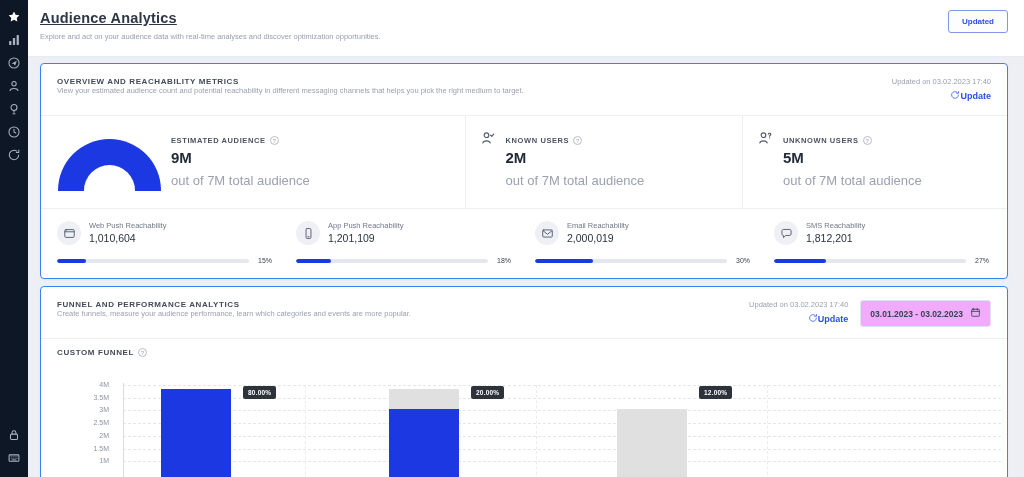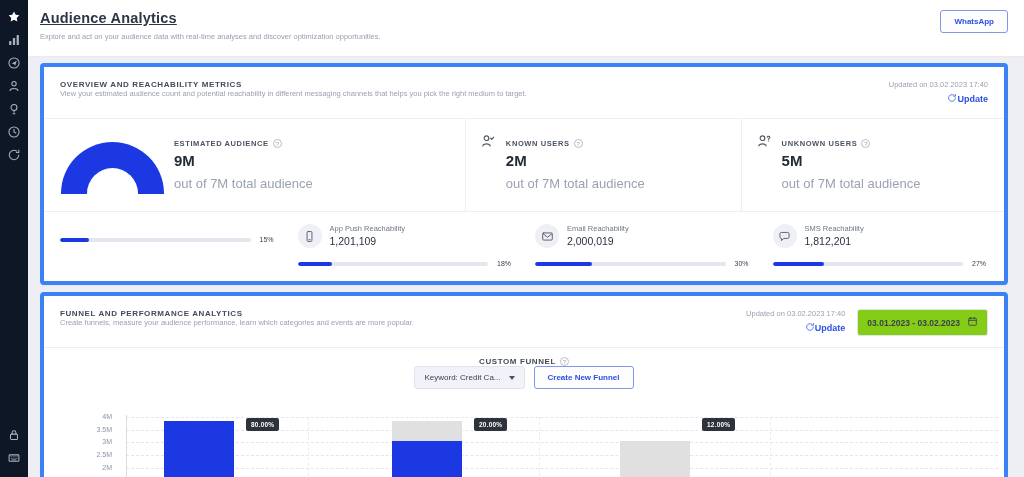--- a/index.html
+++ b/index.html
@@ -15,21 +15,21 @@
   .side-icon.active { color:#ffffff; }
 
   
   .topbar { position:absolute; left:28px; top:0; width:996px; height:57px; background:#fff; border-bottom:1px solid #e7eaf0; display:flex; justify-content:space-between; align-items:flex-start; padding:10px 16px 0 12px; z-index:2; }
   .topbar h1 { font-size:14.5px; font-weight:700; color:#2d3646; letter-spacing:.2px;text-decoration:underline; }
   .topbar p { font-size:7.5px; color:#98a0b0; margin-top:6px; }
   .btn-outline { background:#fdfdfe; border:1px solid #8296ea; color:#2b50e2; border-radius:3px; padding:6px 13px; font-size:8px; font-weight:600; font-family:inherit; cursor:pointer; }
 
   
   .content { position:absolute; left:28px; top:57px; width:996px; height:420px; background:#edeff4; padding:6px 16px 0 12px; overflow:hidden; }
-  .card { background:#fff; border:4px solid #3b82f6; border-radius:4px; box-shadow:0 1px 2px rgba(20,30,60,.04); }
+  .card { background:#fff; border:1px solid #3b82f6; border-radius:4px; box-shadow:0 1px 2px rgba(20,30,60,.04); }
   .card-head { display:flex; justify-content:space-between; align-items:flex-start; padding:13px 16px 11px; border-bottom:1px solid #edeff3; }
   .card-mini-title { font-size:8px; font-weight:700; letter-spacing:.6px; color:#424b5a; }
   .card-sub { font-size:7.5px; color:#9aa1b0; }
   .updated { text-align:right; }
   .updated-on { font-size:7.5px; color:#9aa1b0; }
   .update-link { display:inline-flex; align-items:center; gap:0; color:#2b50e2; font-size:9px; font-weight:600; margin-top:4px; cursor:pointer; }
   .update-link svg { width:10px; height:10px; }
   .info { display:inline-flex; align-items:center; justify-content:center; width:9px; height:9px; border:1px solid #b7bdc9; border-radius:50%; font-size:6px; color:#9aa1b0; margin-left:4px; cursor:pointer; flex:0 0 auto; }
 
   
@@ -58,23 +58,23 @@
   .reach-label { font-size:7.5px; color:#6f7787; }
   .reach-value { font-size:10.5px; color:#2a3240; margin-top:2px; }
   .reach-bar-row { display:flex; align-items:center; gap:8px; margin-top:12px; }
   .track { flex:1; height:4px; border-radius:2px; background:#e4e7ef; overflow:hidden; }
   .fill { height:100%; border-radius:2px; background:#1b38e2; }
   .pct { font-size:7px; color:#39424f; min-width:15px; text-align:right; }
 
   
   .funnel-card { margin-top:7px; height:240px; position:relative; }
   .funnel-head-right { display:flex; align-items:flex-start; gap:12px; }
-  .datebox { display:flex; align-items:center; gap:7px; background:#84cc16; border:1px solid #dfe3ec; border-radius:3px; padding:6px 9px; font-size:8.5px; font-weight:700; color:#39424f; cursor:pointer; }
+  .datebox { display:flex; align-items:center; gap:7px; background:#f0abfc; border:1px solid #dfe3ec; border-radius:3px; padding:6px 9px; font-size:8.5px; font-weight:700; color:#39424f; cursor:pointer; }
   .datebox svg { width:11px; height:11px; }
-  .subhead { display:flex; justify-content:space-between; align-items:center; padding:9px 16px 7px;flex-direction:column; }
+  .subhead { display:flex; justify-content:space-between; align-items:center; padding:9px 16px 7px; }
   .subhead-actions { display:flex; align-items:center; gap:9px; }
   .dropdown { display:flex; align-items:center; gap:8px; background:#f2f3f8; border:1px solid #e0e3ec; border-radius:3px; padding:6px 9px; font-size:8px; color:#39424f; font-family:inherit; cursor:pointer; }
   .caret { width:0; height:0; border-left:3px solid transparent; border-right:3px solid transparent; border-top:4px solid #4a5363; }
 
   
   .chart { position:relative; height:140px; margin-top:6px; }
   .tick { position:absolute; left:0; width:68px; text-align:right; font-size:7px; color:#8b93a3; }
   .gridline { position:absolute; left:82px; right:6px; border-top:1px dashed #e4e6ec; }
   .vline { position:absolute; width:0; border-left:1px dashed #ebecf1; top:15px; height:110px; }
   .axis { position:absolute; left:82px; top:13px; height:112px; width:0; border-left:1px solid #d9dce4; }
@@ -147,21 +147,21 @@
           </svg>
         </div>
       </div>
   </aside>
 
   <header class="topbar">
     <div>
       <h1>Audience Analytics</h1>
       <p>Explore and act on your audience data with real-time analyses and discover optimization opportunities.</p>
     </div>
-    <button class="btn-outline">WhatsApp</button>
+    <button class="btn-outline">Updated</button>
   </header>
 
   <main class="content">
 
     <section class="card">
       <div class="card-head">
         <div>
           <h2 class="card-mini-title">OVERVIEW AND REACHABILITY METRICS</h2>
           <p class="card-sub">View your estimated audience count and potential reachability in different messaging channels that helps you pick the right medium to target.</p>
         </div>
@@ -219,20 +219,33 @@
                 <span class="info">?</span>
               </div>
             <div class="stat-value">5M</div>
             <div class="stat-cap">out of 7M total audience</div>
           </div>
         </div>
       </div>
 
       <div class="reach-row" id="reach-row">
         <div class="reach">
+          <div class="reach-top">
+            <span class="reach-icon">
+                <svg viewBox="0 0 16 16" width="100%" height="100%" fill="none" stroke="currentColor" stroke-width="1.2" stroke-linecap="round" stroke-linejoin="round">
+                  <rect x="2.2" y="3.2" width="11.6" height="9.6" rx="1.3"></rect>
+                  <path d="M2.2 5.9h11.6"></path>
+                  <path d="M4.2 4.6h.01"></path>
+                </svg>
+              </span>
+            <div class="reach-text">
+              <div class="reach-label">Web Push Reachability</div>
+              <div class="reach-value">1,010,604</div>
+            </div>
+          </div>
           <div class="reach-bar-row">
             <div class="track">
                 <div class="fill" style="width: 15%; background: rgb(27, 56, 226);"></div>
               </div>
             <span class="pct">15%</span>
           </div>
         </div>
 
         <div class="reach">
           <div class="reach-top">
@@ -324,27 +337,20 @@
                   <path d="M2.4 6.4h11.2M5.4 1.9v2.6M10.6 1.9v2.6"></path>
                 </svg></span>
           </div>
         </div>
       </div>
 
       <div class="subhead">
         <div class="stat-label-row">
           <span class="card-mini-title">CUSTOM FUNNEL</span>
             <span class="info">?</span>
-        </div>
-        <div class="subhead-actions">
-          <button class="dropdown">
-              <span>Keyword: Credit Ca...</span>
-              <span class="caret"></span>
-            </button>
-          <button class="btn-outline">Create New Funnel</button>
         </div>
       </div>
 
       <div class="chart" id="funnel-chart">
           <div class="gridline" style="top: 15px;"></div>
           <div class="tick" style="top: 11px;">4M</div>
           <div class="gridline" style="top: 27.7px;"></div>
           <div class="tick" style="top: 23.7px;">3.5M</div>
           <div class="gridline" style="top: 40.4px;"></div>
           <div class="tick" style="top: 36.4px;">3M</div>

